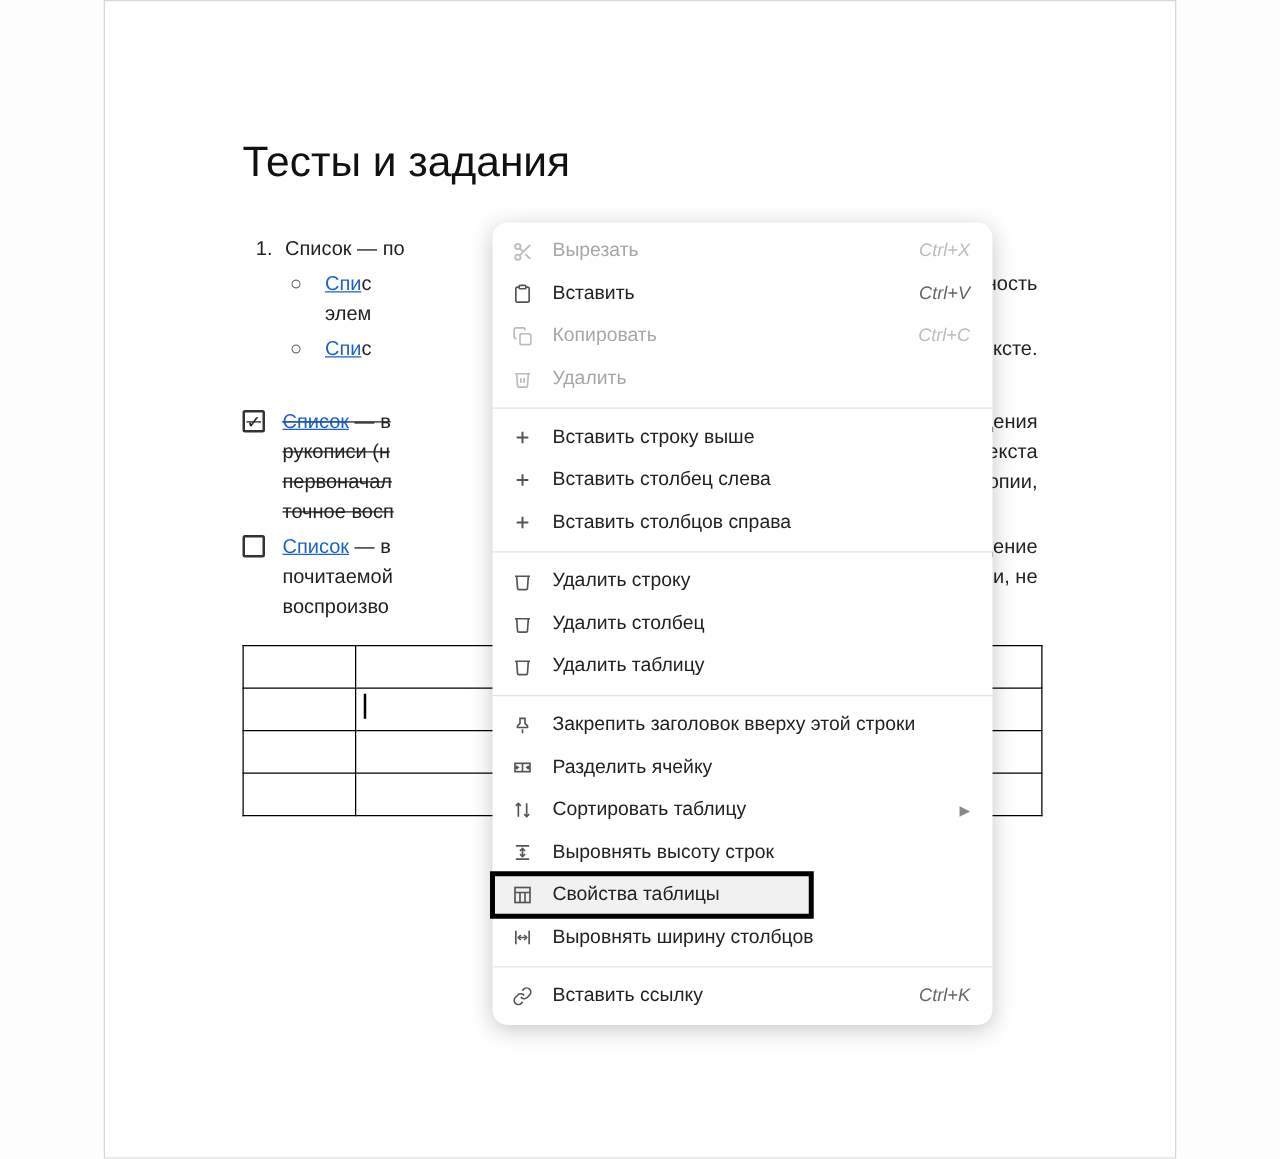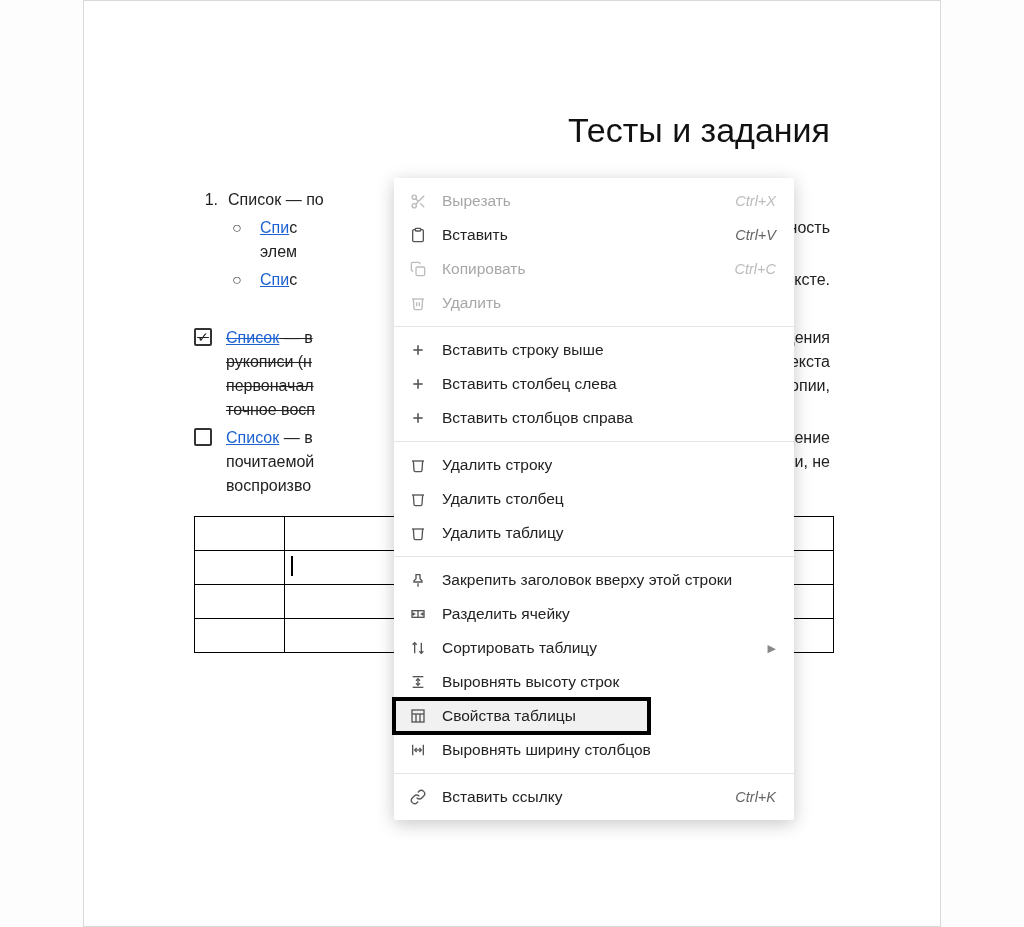--- a/index.html
+++ b/index.html
@@ -18,21 +18,20 @@
     height:927px;
     background:#fff;
     border:1px solid #d9d9d9;
     padding:110px 110px 0 110px;
   }
   .doc-title {
     font-size:34px;
     font-weight:400;
     color:#111;
     margin:0 0 38px 0;
-    text-align:right;
   }
   .content { font-size:16px; line-height:1.5; color:#222; }
   .ol-row { display:flex; margin:0 0 4px 0; }
   .ol-num { width:34px; flex:none; text-align:right; padding-right:10px; }
   .ol-body { flex:1; }
   .bullet-row { display:flex; margin:0 0 4px 0; padding-left:38px; }
   .bullet-sym { width:28px; flex:none; color:#555; text-align:left; }
   .bullet-body { flex:1; }
   .check-row { display:flex; gap:14px; margin:0 0 4px 0; }
   .check-box {
@@ -70,21 +69,21 @@
     background:#000;
     vertical-align:middle;
   }
 
   
   .ctxmenu {
     position:absolute;
     left:310px; top:177px;
     width:400px;
     background:#fff;
-    border-radius:2px;
+    border-radius:12px;
     box-shadow:0 4px 18px rgba(0,0,0,0.22);
     padding:6px 0;
     font-size:15.5px;
     color:#222;
   }
   .menu-item {
     display:flex;
     align-items:center;
     height:34px;
     padding:0 18px 0 14px;

